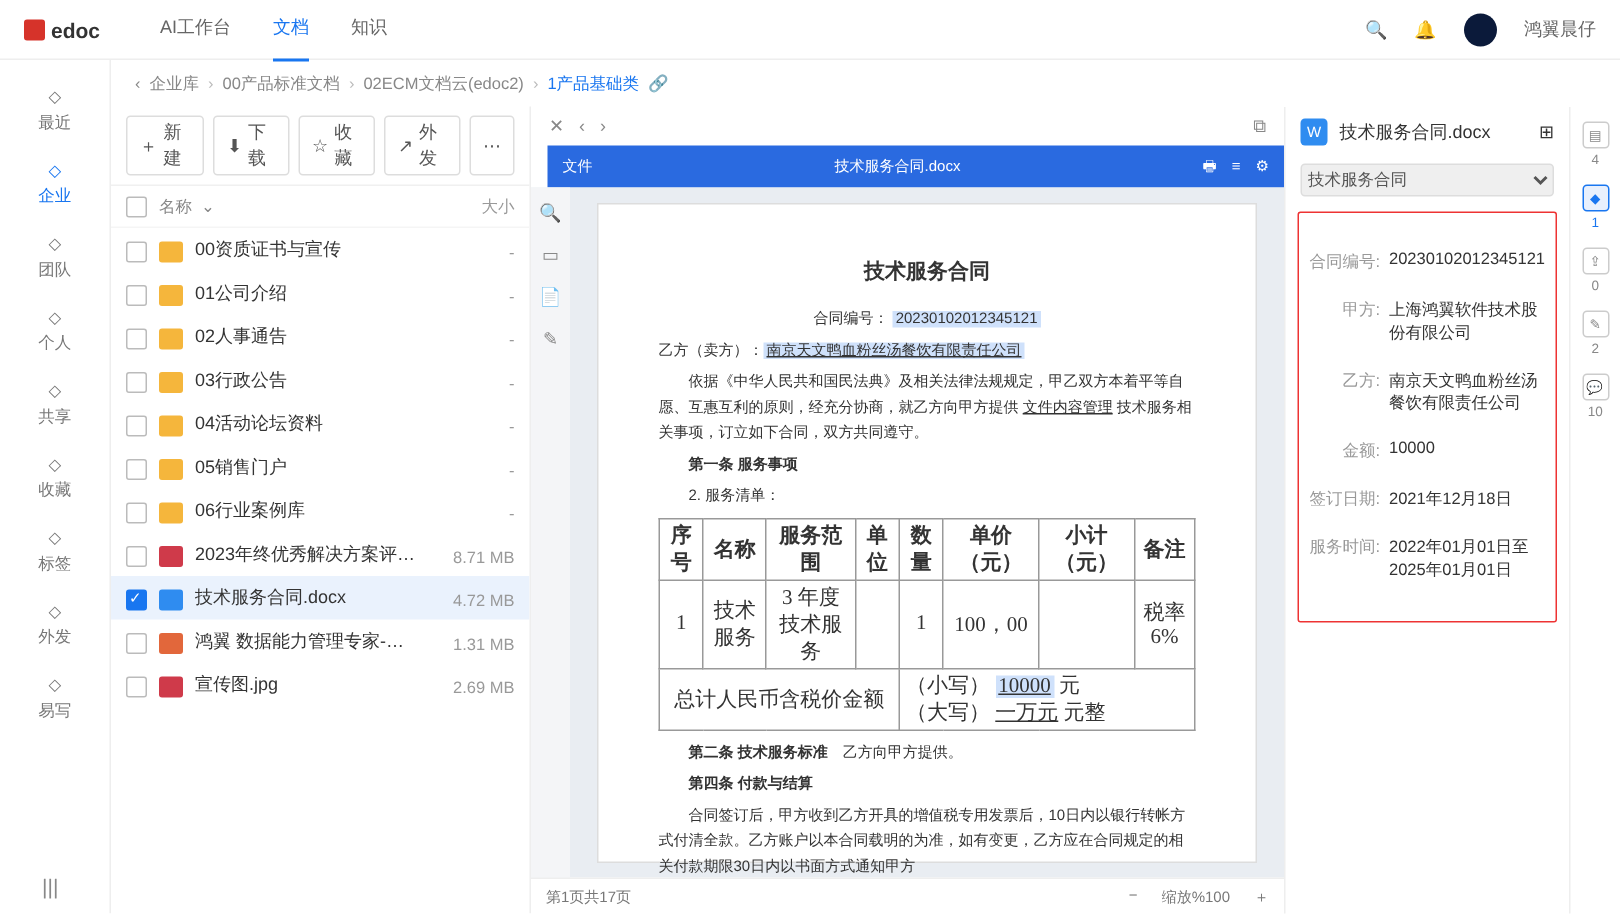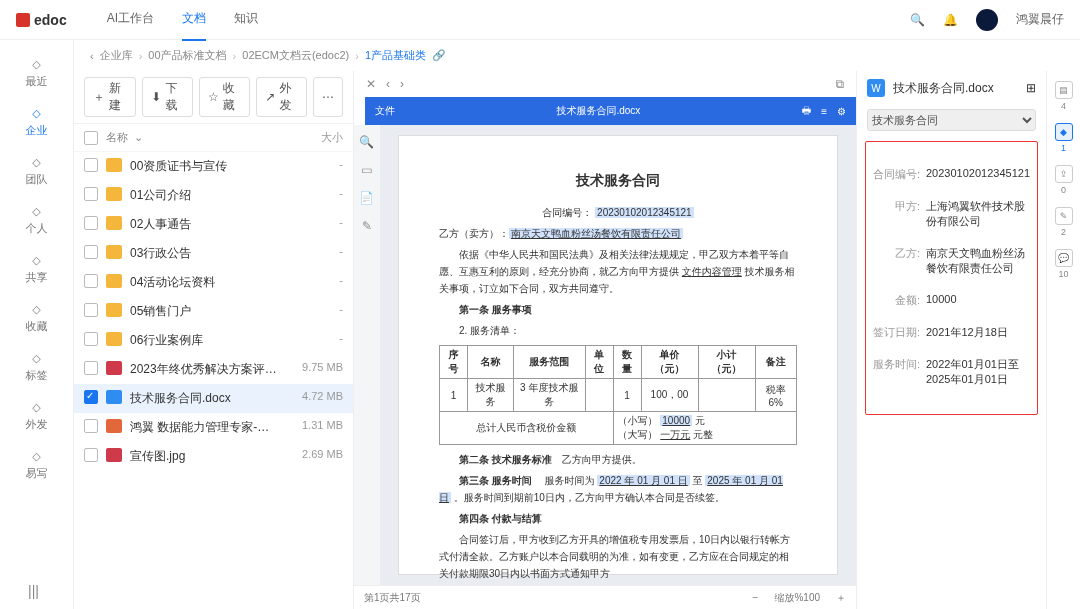--- a/index.html
+++ b/index.html
@@ -21,21 +21,21 @@
   .crumbs { display:flex; align-items:center; gap:6px; padding:8px 16px; color:#888; font-size:11px;}
   .crumbs .cur { color:#1976f0;}
   .crumbs .sep{ color:#bbb;}
   .content { flex:1; display:flex; min-height:0;}
   .filecol { width:280px; border-right:1px solid #eee; display:flex; flex-direction:column;}
   .toolbar { display:flex; gap:6px; padding:6px 10px; border-bottom:1px solid #f0f0f0;}
   .tbtn { border:1px solid #ddd; border-radius:3px; padding:2px 8px; color:#555; cursor:pointer; display:flex; align-items:center; gap:4px; background:#fff;}
   .listhdr { display:flex; align-items:center; padding:6px 10px; color:#888; font-size:11px; border-bottom:1px solid #f5f5f5;}
   .listhdr .nm { flex:1; display:flex; align-items:center; gap:6px;}
   .list { flex:1; overflow:auto;}
-  .row { display:flex; align-items:flex-start; padding:6px 10px; gap:8px; cursor:pointer;}
+  .row { display:flex; align-items:flex-end; padding:6px 10px; gap:8px; cursor:pointer;}
   .row.sel { background:#eaf2fd;}
   .cb { width:14px; height:14px; border:1px solid #bbb; border-radius:2px; background:#fff;}
   .cb.on{ background:#1976f0; border-color:#1976f0; position:relative;}
   .cb.on::after{ content:"✓"; color:#fff; font-size:10px; position:absolute; top:-1px; left:1px;}
   .fico { width:16px; height:14px; border-radius:2px; background:#f5b63c;}
   .fico.doc{ background:#2f8cf0;}
   .fico.ppt{ background:#e2673b;}
   .fico.img{ background:#cf3a4a;}
   .fname { flex:1; white-space:nowrap; overflow:hidden; text-overflow:ellipsis; color:#333;}
   .fsize { width:56px; text-align:right; color:#999; font-size:11px;}
@@ -45,21 +45,21 @@
   .doc-toolbar { background:#2a6ae0; color:#fff; height:28px; display:flex; align-items:center; padding:0 10px; font-size:10px;margin-left:11px;}
   .doc-toolbar .title{ flex:1; text-align:center;}
   .doc-area { flex:1; display:flex; background:#e9edf2; min-height:0;}
   .doc-side { width:26px; background:#f4f5f7; display:flex; flex-direction:column; align-items:center; gap:14px; padding-top:10px; color:#888;}
   .page-wrap{ flex:1; overflow:auto; display:flex; justify-content:center; padding:10px;}
   .page { width:440px; background:#fff; border:1px solid #ddd; padding:30px 40px 20px; font-size:10px; color:#333;}
   .page h3{ text-align:center; font-size:14px; margin:6px 0 14px;}
   .page .ln{ margin:4px 0; line-height:1.7;}
   .hl { background:#cfe1fb; padding:0 2px;}
   .underline{ text-decoration: underline; }
-  .tbl { width:100%; border-collapse:collapse; margin:6px 0; font-size:10px;}
+  .tbl { width:100%; border-collapse:collapse; margin:6px 0; font-size:14px;font-family:Liberation Serif, serif;}
   .tbl td, .tbl th{ border:1px solid #999; padding:2px 4px; text-align:center;}
   .viewer-status{ height:24px; border-top:1px solid #eee; display:flex; align-items:center; padding:0 10px; color:#777; font-size:10px; gap:16px;}
   .rightcol { width:190px; border-left:1px solid #eee; display:flex; flex-direction:column;}
   .right-hdr{ display:flex; align-items:center; gap:8px; padding:8px 10px;}
   .doc-badge{ width:18px; height:18px; background:#2f8cf0; color:#fff; border-radius:3px; display:flex; align-items:center; justify-content:center; font-size:10px;}
   .meta-sel{ padding:4px 10px; color:#666;}
   .meta-sel select{ width:100%; height:22px; border:1px solid #ddd; border-radius:3px; color:#555; font-size:11px;}
   .meta-box{ margin:6px 8px; border:1px solid #e33; border-radius:2px; padding:8px 6px 10px;}
   .meta-row{ display:flex; gap:6px; margin:17px 0; font-size:11px;}
   .meta-row .k{ width:48px; color:#999; text-align:right;}
@@ -203,21 +203,21 @@
             <div class="row">
               <span class="cb"></span>
               <span class="fico"></span>
               <span class="fname">06行业案例库</span>
               <span class="fsize">-</span>
             </div>
             <div class="row">
               <span class="cb"></span>
               <span class="fico img"></span>
               <span class="fname">2023年终优秀解决方案评选.jpg</span>
-              <span class="fsize">9.75 MB</span>
+              <span class="fsize">8.71 MB</span>
             </div>
             <div class="row sel">
               <span class="cb on"></span>
               <span class="fico doc"></span>
               <span class="fname">技术服务合同.docx</span>
               <span class="fsize">4.72 MB</span>
             </div>
             <div class="row">
               <span class="cb"></span>
               <span class="fico ppt"></span>
@@ -299,28 +299,20 @@
                     <span class="hl underline">10000</span>
                     <span>元</span><br>
                     <span>（大写）</span>
                     <span class="underline">一万元</span>
                     <span>元整</span>
                   </td>
                 </tr>
               </tbody>
                 </table>
               <div class="ln" style="text-indent:2em;"><b>第二条 技术服务标准</b>　<span>乙方向甲方提供。</span></div>
-              <div class="ln" style="text-indent:2em;">
-                <b>第三条 服务时间</b>　
-                <span>服务时间为</span>
-                <span class="hl underline">2022 年 01 月 01 日</span>
-                <span>至</span>
-                <span class="hl underline">2025  年 01 月 01 日</span>
-                <span>。服务时间到期前10日内，乙方向甲方确认本合同是否续签。</span>
-              </div>
               <div class="ln" style="text-indent:2em;"><b>第四条 付款与结算</b></div>
               <div class="ln" style="text-indent:2em;">合同签订后，甲方收到乙方开具的增值税专用发票后，10日内以银行转帐方式付清全款。乙方账户以本合同载明的为准，如有变更，乙方应在合同规定的相关付款期限30日内以书面方式通知甲方</div>
             </div>
           </div>
         </div>
         <div class="viewer-status">
           <span>第1页共17页</span>
           <span style="flex:1"></span>
           <span class="iconbtn">−</span>
           <span>缩放%100</span>

